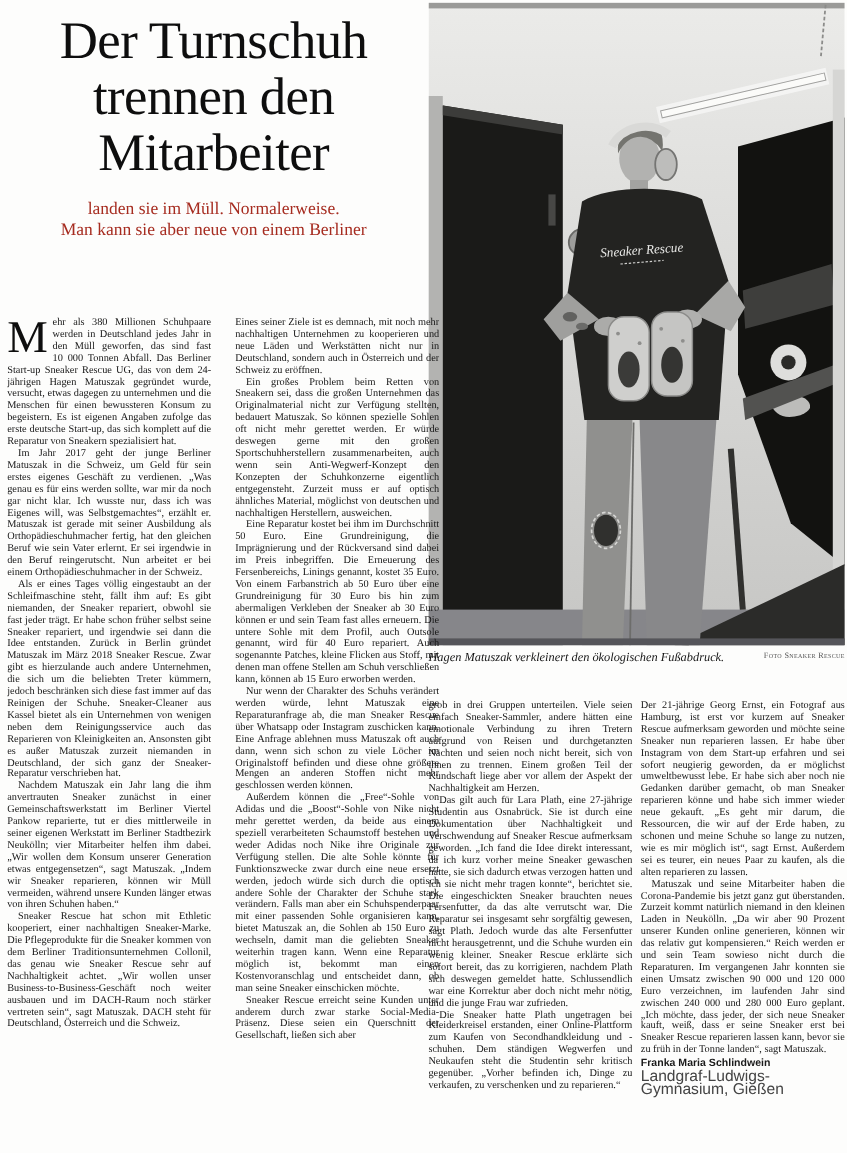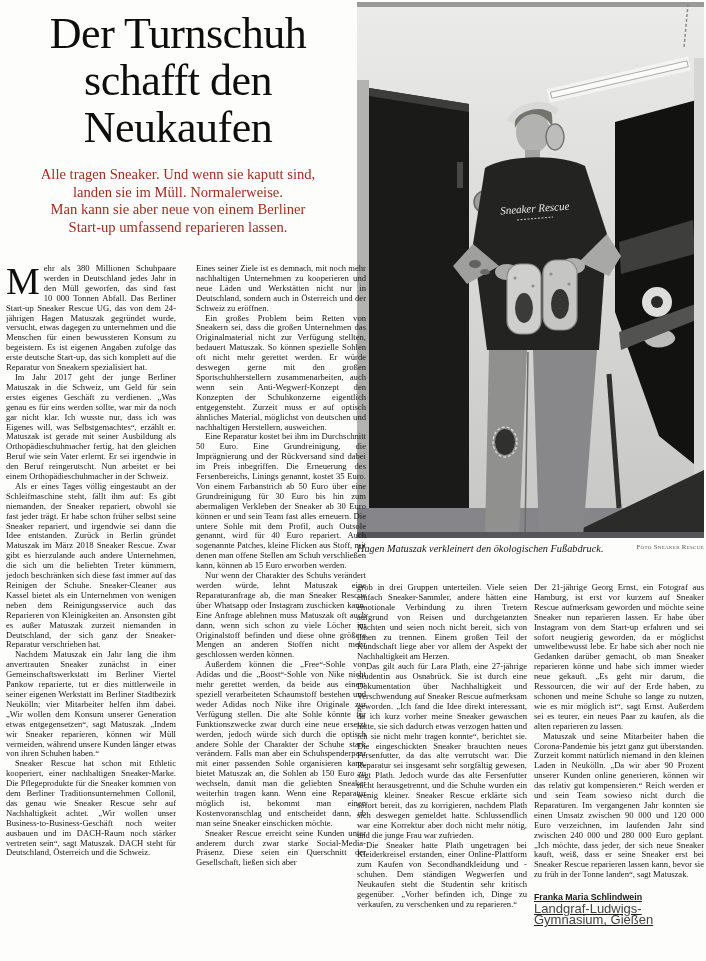--- a/index.html
+++ b/index.html
@@ -25,40 +25,38 @@
   .col p{
     margin:0;font-size:8.6px;line-height:9.9px;text-align:justify;
     hyphens:auto;-webkit-hyphens:auto;color:#161616;
   }
   .col p.ind{text-indent:9px;}
   .dropcap{
     float:left;font-size:38px;line-height:31px;padding:2px 4px 0 0;
     font-family:"Liberation Serif",serif;color:#0e0e0e;
   }
   
-  .byline{margin-top:12px;font-family:"Liberation Sans",sans-serif;text-decoration:underline;}
+  .byline{font-family:"Liberation Sans",sans-serif;}
   .byline .author{font-size:8.8px;font-weight:bold;color:#1a1a1a;line-height:11px;}
   .byline .school{font-size:13px;color:#444;line-height:11px;}
 </style>
 </head>
 <body>
 
 <div class="page">
 
   <div class="head-block">
     <div class="headline">
         <div>Der Turnschuh</div>
-        <div>schafft den</div>
-        <div>Neukaufen</div>
+        <div>trennen den</div>
+        <div>Mitarbeiter</div>
       </div>
     <div class="deck" id="deck" style="color: rgb(166, 44, 32);">
-        <div>Alle tragen Sneaker. Und wenn sie kaputt sind,</div>
         <div>landen sie im Müll. Normalerweise.</div>
         <div>Man kann sie aber neue von einem Berliner</div>
-        <div>Start-up umfassend reparieren lassen.</div>
       </div>
   </div>
 
   <div class="photo">
     <svg width="347" height="536" viewBox="0 0 347 536" xmlns="http://www.w3.org/2000/svg">
       <defs>
         <linearGradient id="wall" x1="0" y1="0" x2="0" y2="1">
           <stop offset="0" stop-color="#ebebe9"></stop>
           <stop offset="1" stop-color="#c6c6c4"></stop>
         </linearGradient>

